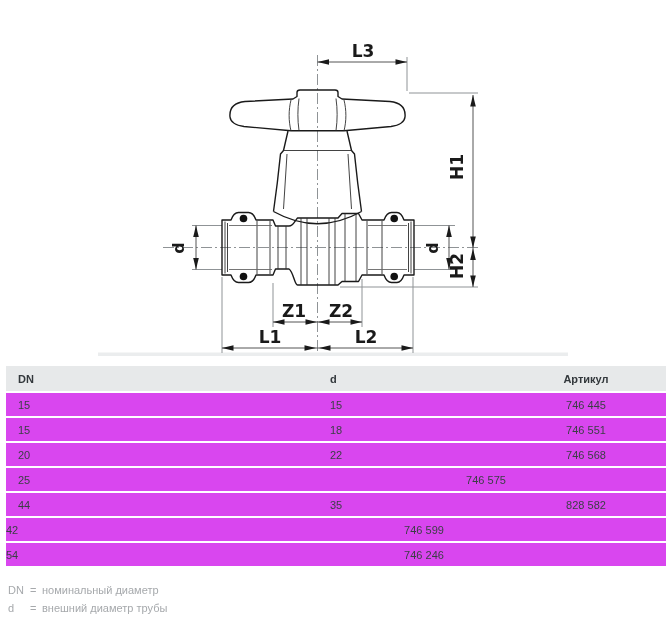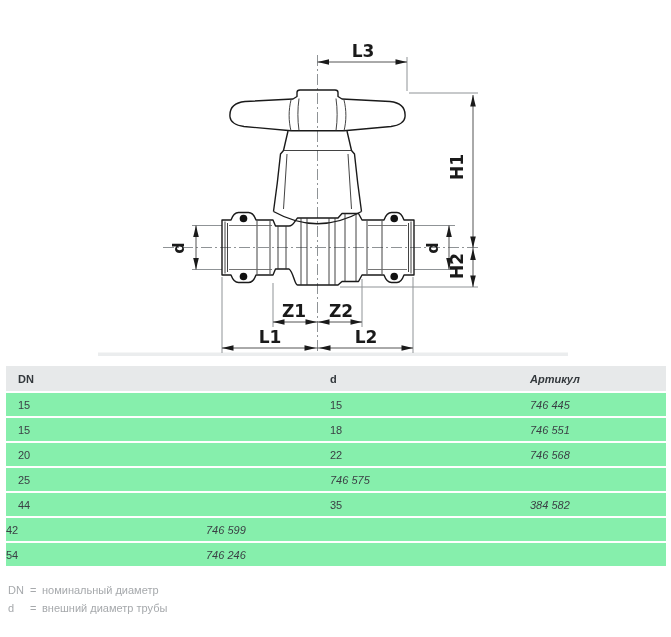--- a/index.html
+++ b/index.html
@@ -5,25 +5,25 @@
   html,body{margin:0;padding:0;background:#ffffff;}
   #stage{
     position:relative;width:671px;height:637px;background:#ffffff;overflow:hidden;
     font-family:"Liberation Sans", sans-serif;
   }
   
   #drawing{position:absolute;left:0;top:0;width:671px;height:360px;}
   .dim-label{font-family:"DejaVu Sans", sans-serif;font-weight:bold;fill:#1a1a1a;}
   
   #spec-table{position:absolute;left:6px;top:366px;width:660px;font-size:11px;color:#3a3f44;}
-  .t-row{display:flex;align-items:center;background:#86efac;height:23px;margin-bottom:2px;}
+  .t-row{display:flex;align-items:center;background:#d946ef;height:23px;margin-bottom:2px;}
   .t-row.t-head{background:#e7e9ea;height:25px;font-weight:bold;color:#33383c;}
   .c-dn{width:324px;padding-left:12px;box-sizing:border-box;}
   .c-d{width:200px;}
-  .c-art{flex:1;text-align:left;padding-right:24px;font-style:italic;}
+  .c-art{flex:1;text-align:center;padding-right:24px;}
   
   #footnotes{position:absolute;left:8px;top:581px;font-size:11px;color:#a6a9ac;line-height:18px;}
   .fn-line{display:flex;}
   .fn-term{width:22px;}
   .fn-eq{width:12px;}
 </style>
 </head>
 <body>
 
 <div id="stage">
@@ -189,21 +189,21 @@
       <div class="c-d">22</div>
       <div class="c-art">746 568</div>
     </div>
     <div class="t-row">
       <div class="c-dn">25</div>
       <div class="c-art">746 575</div>
     </div>
     <div class="t-row">
       <div class="c-dn">44</div>
       <div class="c-d">35</div>
-      <div class="c-art">384 582</div>
+      <div class="c-art">828 582</div>
     </div>
     <div class="t-row">
       <div class="c-d">42</div>
       <div class="c-art">746 599</div>
     </div>
     <div class="t-row">
       <div class="c-d">54</div>
       <div class="c-art">746 246</div>
     </div>
   </div>

